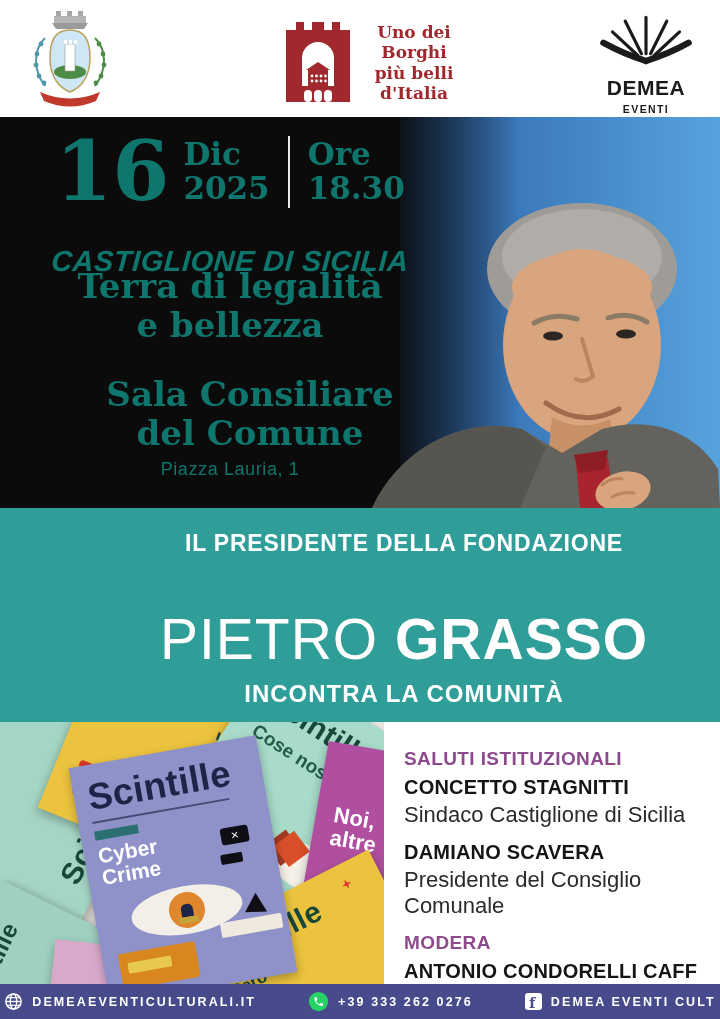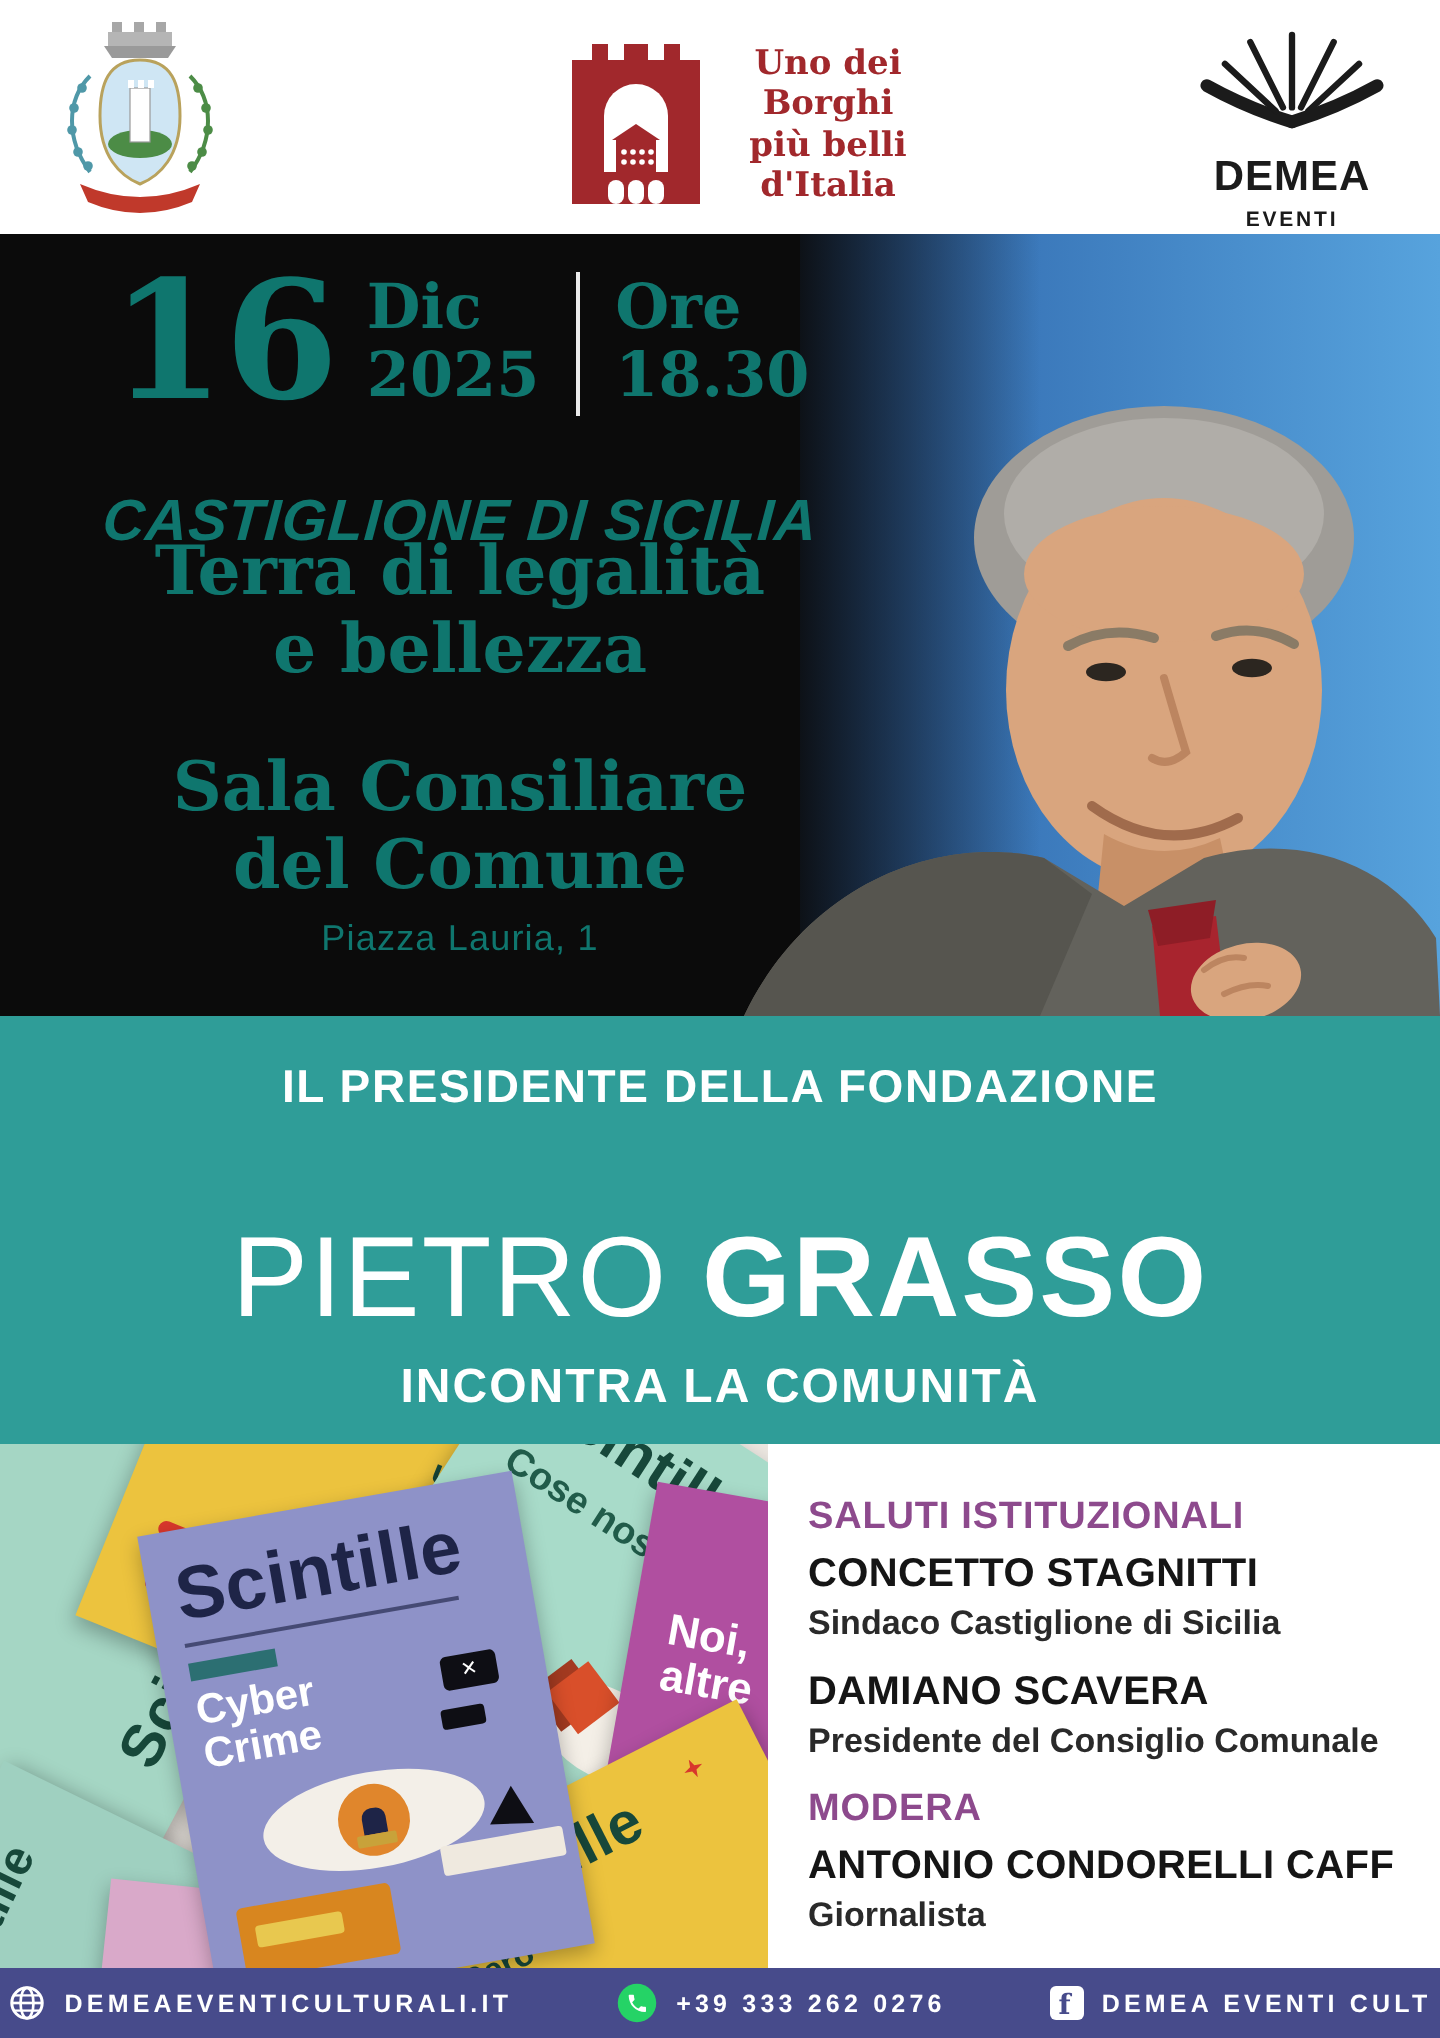--- a/index.html
+++ b/index.html
@@ -28,25 +28,25 @@
   .date-row{position:absolute;top:18px;left:0;width:460px;display:flex;align-items:center;justify-content:center;gap:14px;
     font-family:"DejaVu Serif","Liberation Serif",serif;font-weight:700;}
   .day{font-size:82px;line-height:.9;}
   .dstack{display:flex;flex-direction:column;font-size:31px;line-height:1.08;text-align:left;}
   .vline{width:2px;height:72px;background:#fff;opacity:.92;margin:0 4px;}
   .town{position:absolute;top:128px;width:460px;text-align:center;font-style:italic;font-weight:800;
     font-size:29px;letter-spacing:.5px;transform:skewX(-4deg);}
   .tagline{position:absolute;top:150px;width:460px;text-align:center;
     font-family:"DejaVu Serif","Liberation Serif",serif;font-weight:700;font-size:34px;line-height:1.14;}
   .venue{position:absolute;top:258px;width:460px;text-align:center;
-    font-family:"DejaVu Serif","Liberation Serif",serif;font-weight:700;font-size:34px;line-height:1.14;}
+    font-family:"DejaVu Serif","Liberation Serif",serif;font-weight:700;font-size:34px;line-height:1.14;margin-left:20px;}
   .address{position:absolute;top:342px;width:460px;text-align:center;font-size:18px;font-weight:400;letter-spacing:.6px;}
 
   
-  .band{position:absolute;top:508px;left:0;width:720px;height:214px;background:var(--teal);color:#fff;text-align:center;}
+  .band{position:absolute;top:508px;left:0;width:720px;height:214px;background:var(--teal);color:#fff;text-align:center;padding-left:44px;}
   .kicker{position:absolute;top:22px;width:720px;font-size:23px;font-weight:600;letter-spacing:.8px;}
   .foundation{position:absolute;top:52px;width:720px;font-family:"DejaVu Serif","Liberation Serif",serif;
     font-weight:700;font-size:37px;color:var(--yellow);}
   .guest{position:absolute;top:98px;width:720px;font-size:57px;letter-spacing:1px;}
   .guest .fn{font-weight:400;}
   .guest .ln{font-weight:700;}
   .band-tag{position:absolute;top:172px;width:720px;font-size:24px;font-weight:700;letter-spacing:1px;}
 
   
   .bottom{position:absolute;top:722px;left:0;width:720px;height:262px;background:#fff;}
@@ -94,21 +94,21 @@
   .laptop{position:absolute;left:8px;top:25px;width:20px;height:6px;background:#c8a23a;border-radius:1px;}
   .warn{position:absolute;right:18px;bottom:66px;width:0;height:0;border-left:11px solid transparent;
     border-right:11px solid transparent;border-bottom:19px solid #0e0e14;transform:rotate(8deg);}
   .card{position:absolute;left:16px;bottom:12px;width:78px;height:36px;background:#d8861f;border-radius:3px;}
   .card:after{content:"";position:absolute;left:8px;top:10px;width:44px;height:11px;background:#e8c84f;border-radius:2px;}
   .chip-w{position:absolute;right:6px;bottom:46px;width:62px;height:15px;background:#efe9df;border-radius:2px;}
 
   .speakers{position:absolute;left:384px;top:0;right:0;height:249px;padding:26px 8px 0 20px;color:#1c1c1c;}
   .sec-h{font-size:19px;font-weight:700;color:var(--purple);letter-spacing:.4px;margin-bottom:6px;}
   .sp-name{font-size:20px;font-weight:800;color:#151515;letter-spacing:.2px;}
-  .sp-role{font-size:17px;font-weight:700;color:#2a2a2a;margin:3px 0 13px;}
+  .sp-role{font-size:22px;font-weight:400;color:#2a2a2a;margin:3px 0 13px;}
   .sec-h.m2{margin-top:12px;}
 
   
   .footer{position:absolute;top:984px;left:0;width:720px;height:35px;background:var(--footer-bg);
     display:flex;align-items:center;justify-content:center;gap:52px;color:#fff;}
   .f-item{display:flex;align-items:center;gap:9px;font-size:12.5px;font-weight:700;letter-spacing:2.1px;}
   .fb-box{width:17px;height:17px;background:#fff;border-radius:3px;color:var(--footer-bg);
     display:flex;align-items:flex-end;justify-content:center;font-size:14px;font-weight:800;line-height:1;
     font-family:"DejaVu Serif","Liberation Serif",serif;overflow:hidden;}
 </style>

